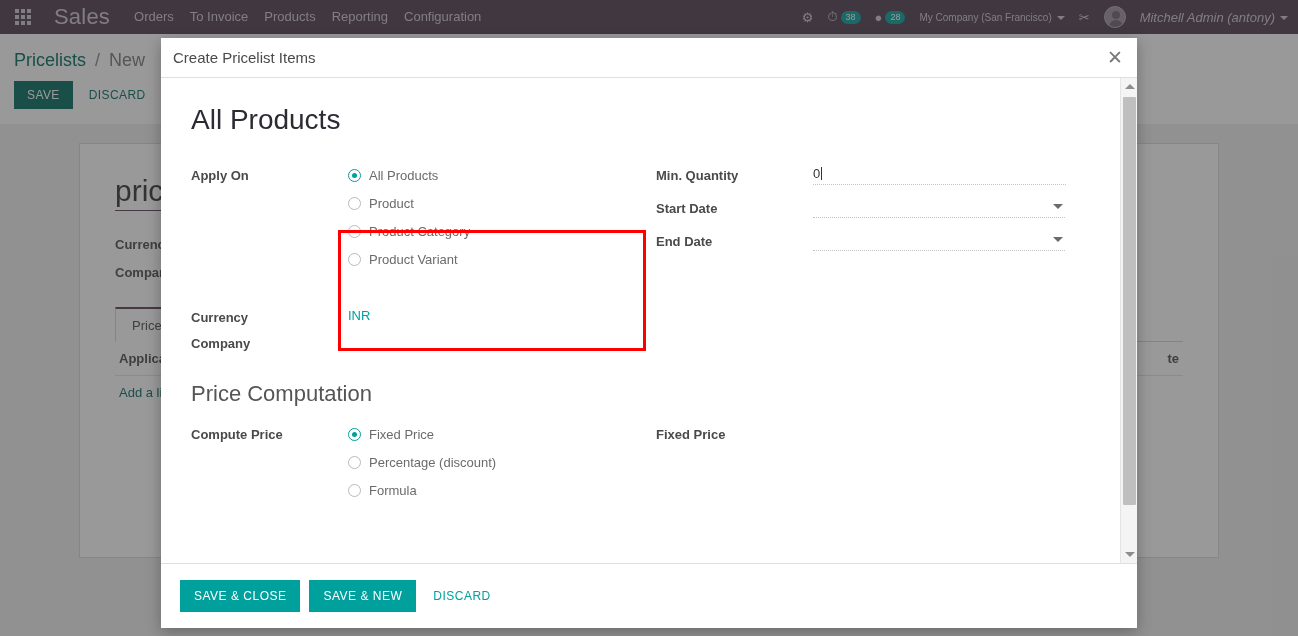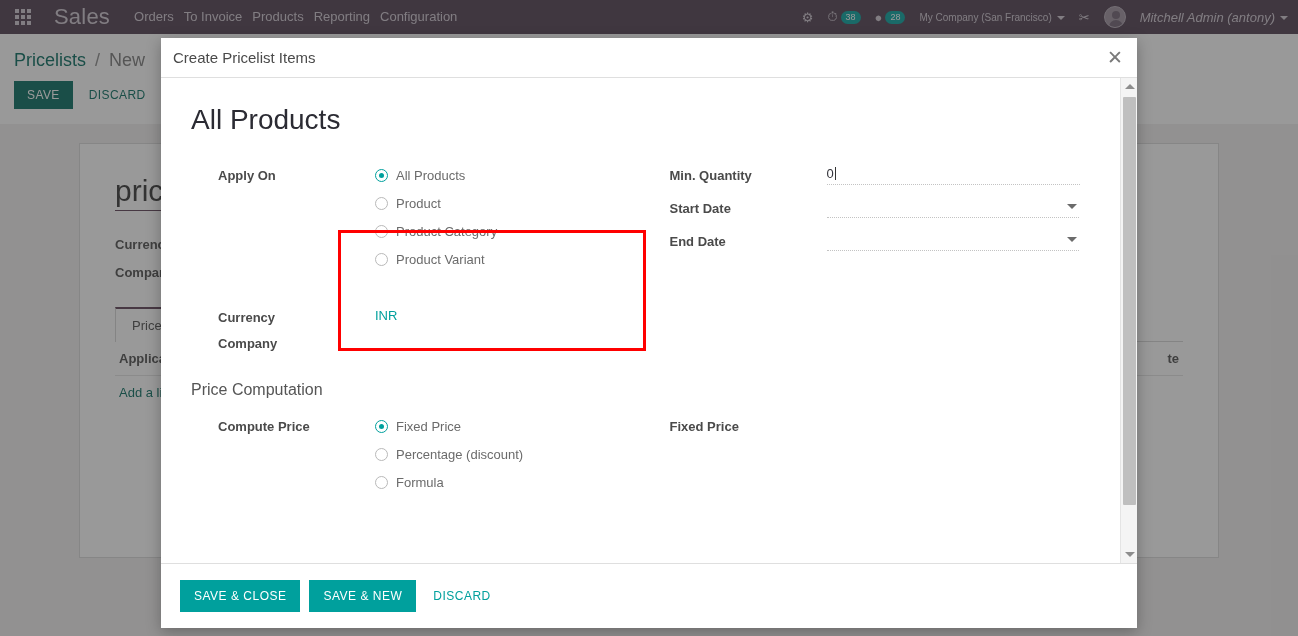--- a/index.html
+++ b/index.html
@@ -32,21 +32,21 @@
     grid-template-columns: repeat(3, 4px);
     grid-template-rows: repeat(3, 4px);
     gap: 2px;
   }
   .apps-grid i { display: block; width: 4px; height: 4px; background: #cfc6d0; }
 
   .brand {
     color: #cfc6d0; font-size: 22px; font-weight: 400;
     margin-left: 8px; margin-right: 24px; letter-spacing: .2px;
   }
-  .navitems { display: flex; align-items: center; gap: 10px; }
+  .navitems { display: flex; align-items: center; gap: 16px; }
   .navitem {
     color: #cfc6d0; font-size: 13px; line-height: 34px;
   }
   .topright {
     position: absolute; right: 0; top: 0; height: 34px;
     display: flex; align-items: center; gap: 14px; padding-right: 10px;
   }
   .tr-ico { color: #cfc6d0; font-size: 13px; position: relative; display: flex; align-items: center; }
   .badge {
     background: #00a09d; color: #fff; font-size: 9px;
@@ -153,21 +153,21 @@
   }
   .modal-body {
     position: absolute; inset: 0 18px 0 0;
     padding: 26px 30px 10px 30px;
     overflow: hidden;
   }
   .form-title {
     font-size: 28px; color: #2b2b33; font-weight: 400; margin-bottom: 30px;
   }
 
-  .cols { display: flex; margin-left: 27px; }
+  .cols { display: flex; }
   .col { width: 50%; position: relative; }
   .col-right { padding-left: 16px; }
 
   .frow { display: flex; align-items: flex-start; margin-bottom: 9px; }
   .flabel {
     width: 157px; flex: 0 0 157px;
     font-size: 13px; font-weight: bold; color: #4a4a4a;
     padding-top: 2px;
   }
   .fval { flex: 1 1 auto; font-size: 13px; color: #4a4a4a; }
@@ -199,21 +199,21 @@
     background: #333; vertical-align: -2px; margin-left: 1px;
   }
   .date-caret {
     position: absolute; right: 2px; top: 5px;
     width: 0; height: 0;
     border-left: 5px solid transparent; border-right: 5px solid transparent;
     border-top: 5px solid #6b6b6b;
   }
 
   .section-title {
-    font-size: 16px; color: #555; font-weight: 400;
+    font-size: 22px; color: #555; font-weight: 400;
     margin: 30px 0 18px 0;
   }
 
   .redbox {
     position: absolute; left: 177px; top: 152px;
     width: 308px; height: 121px;
     border: 3px solid #ff0000;
     pointer-events: none; z-index: 5;
   }
 

